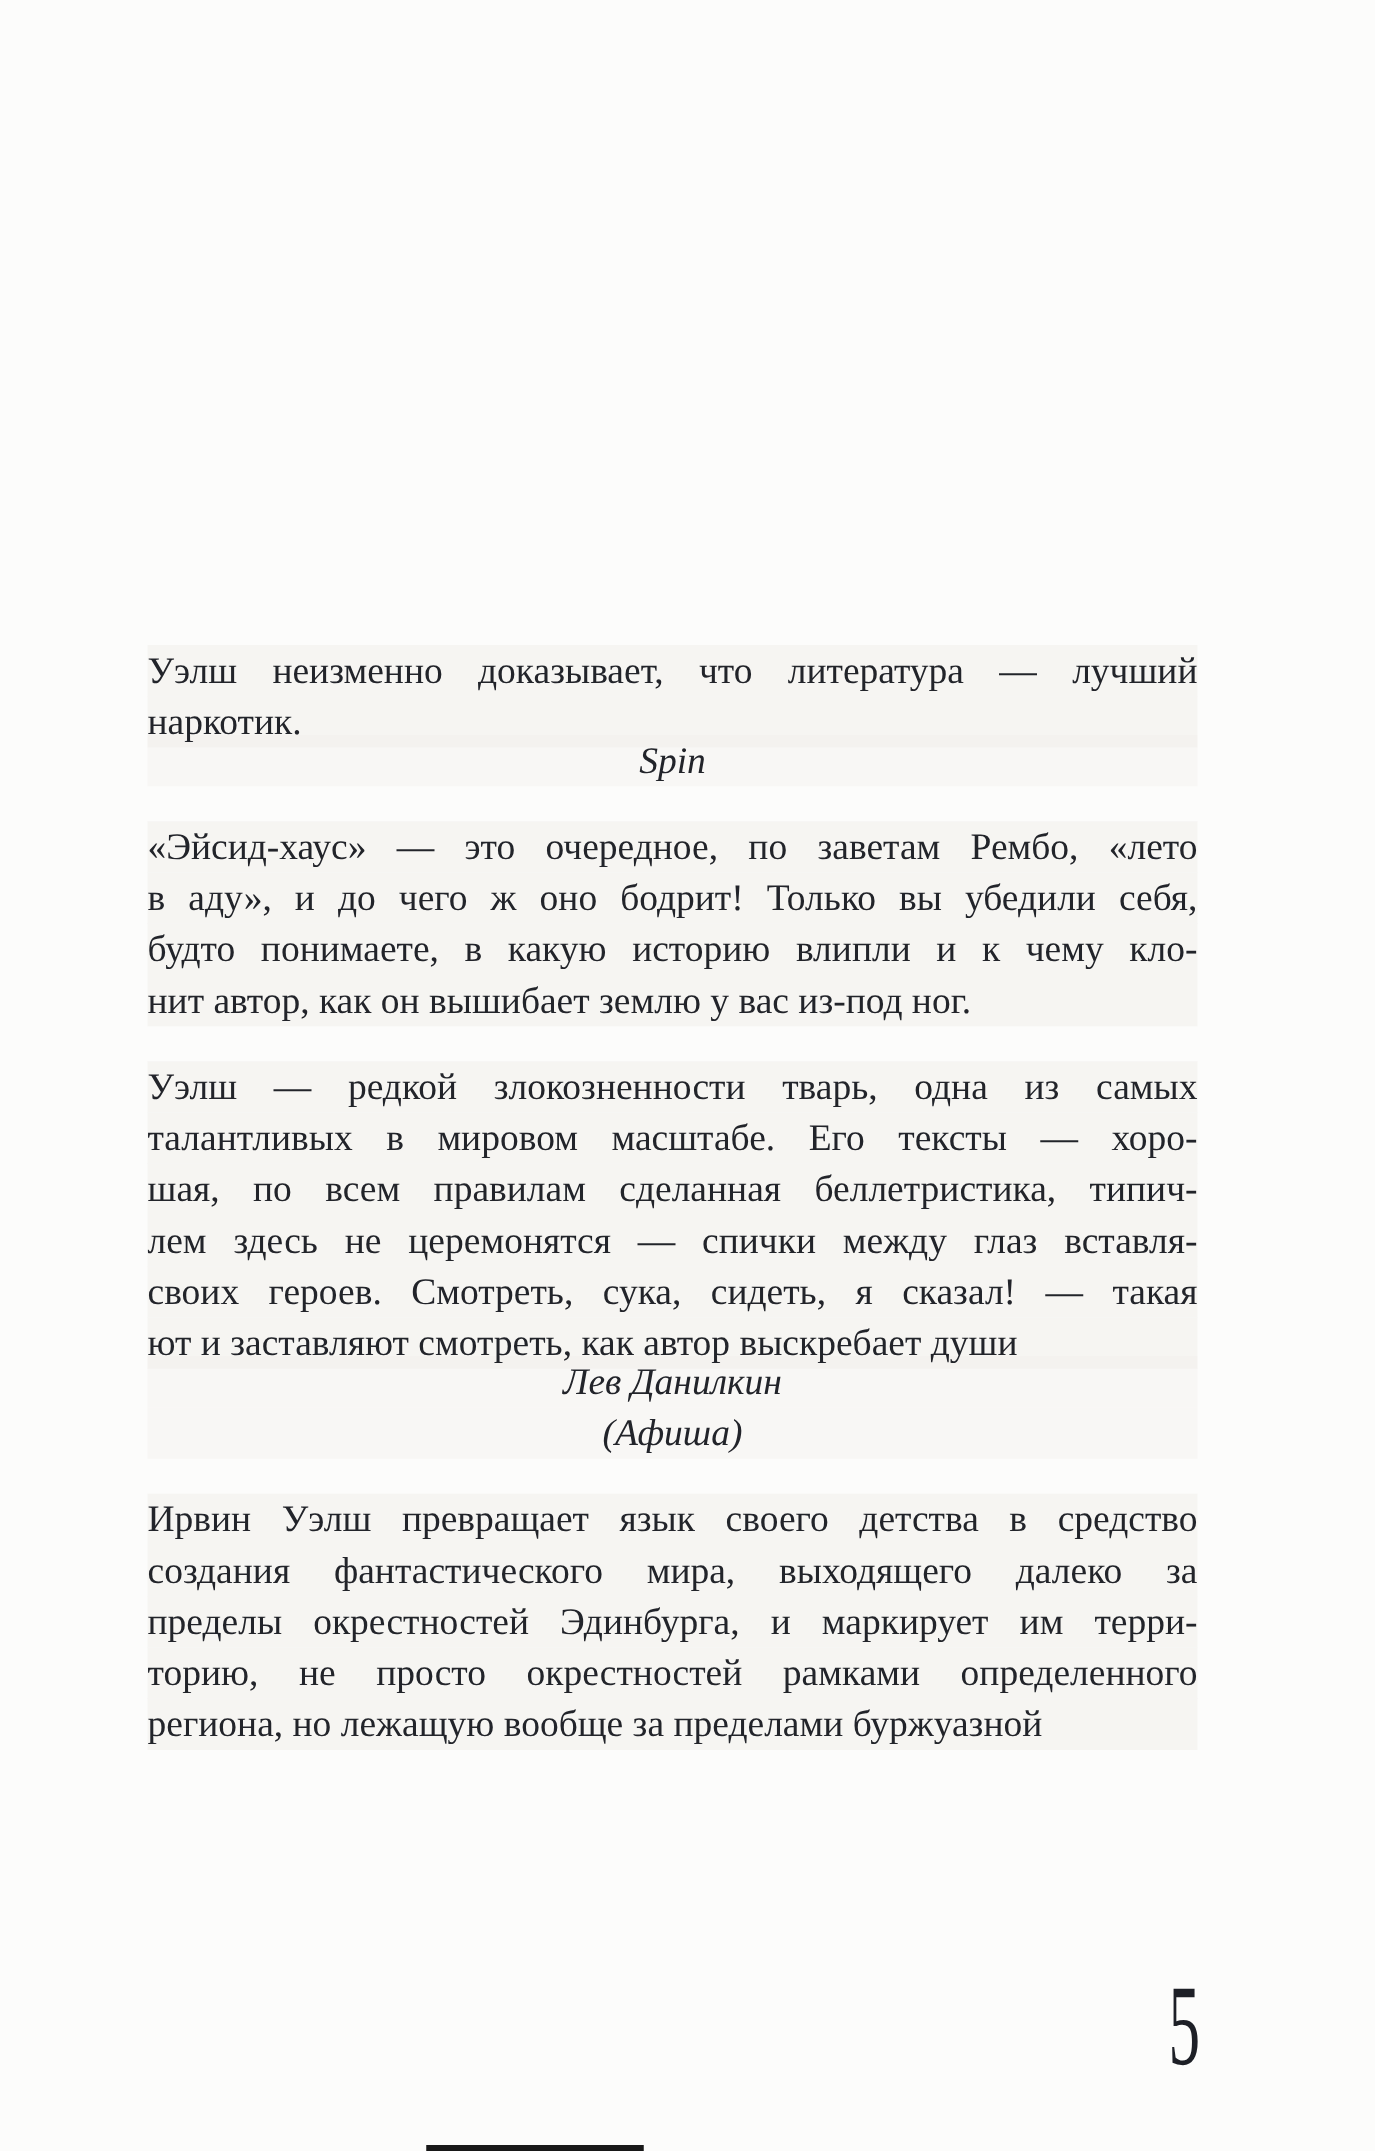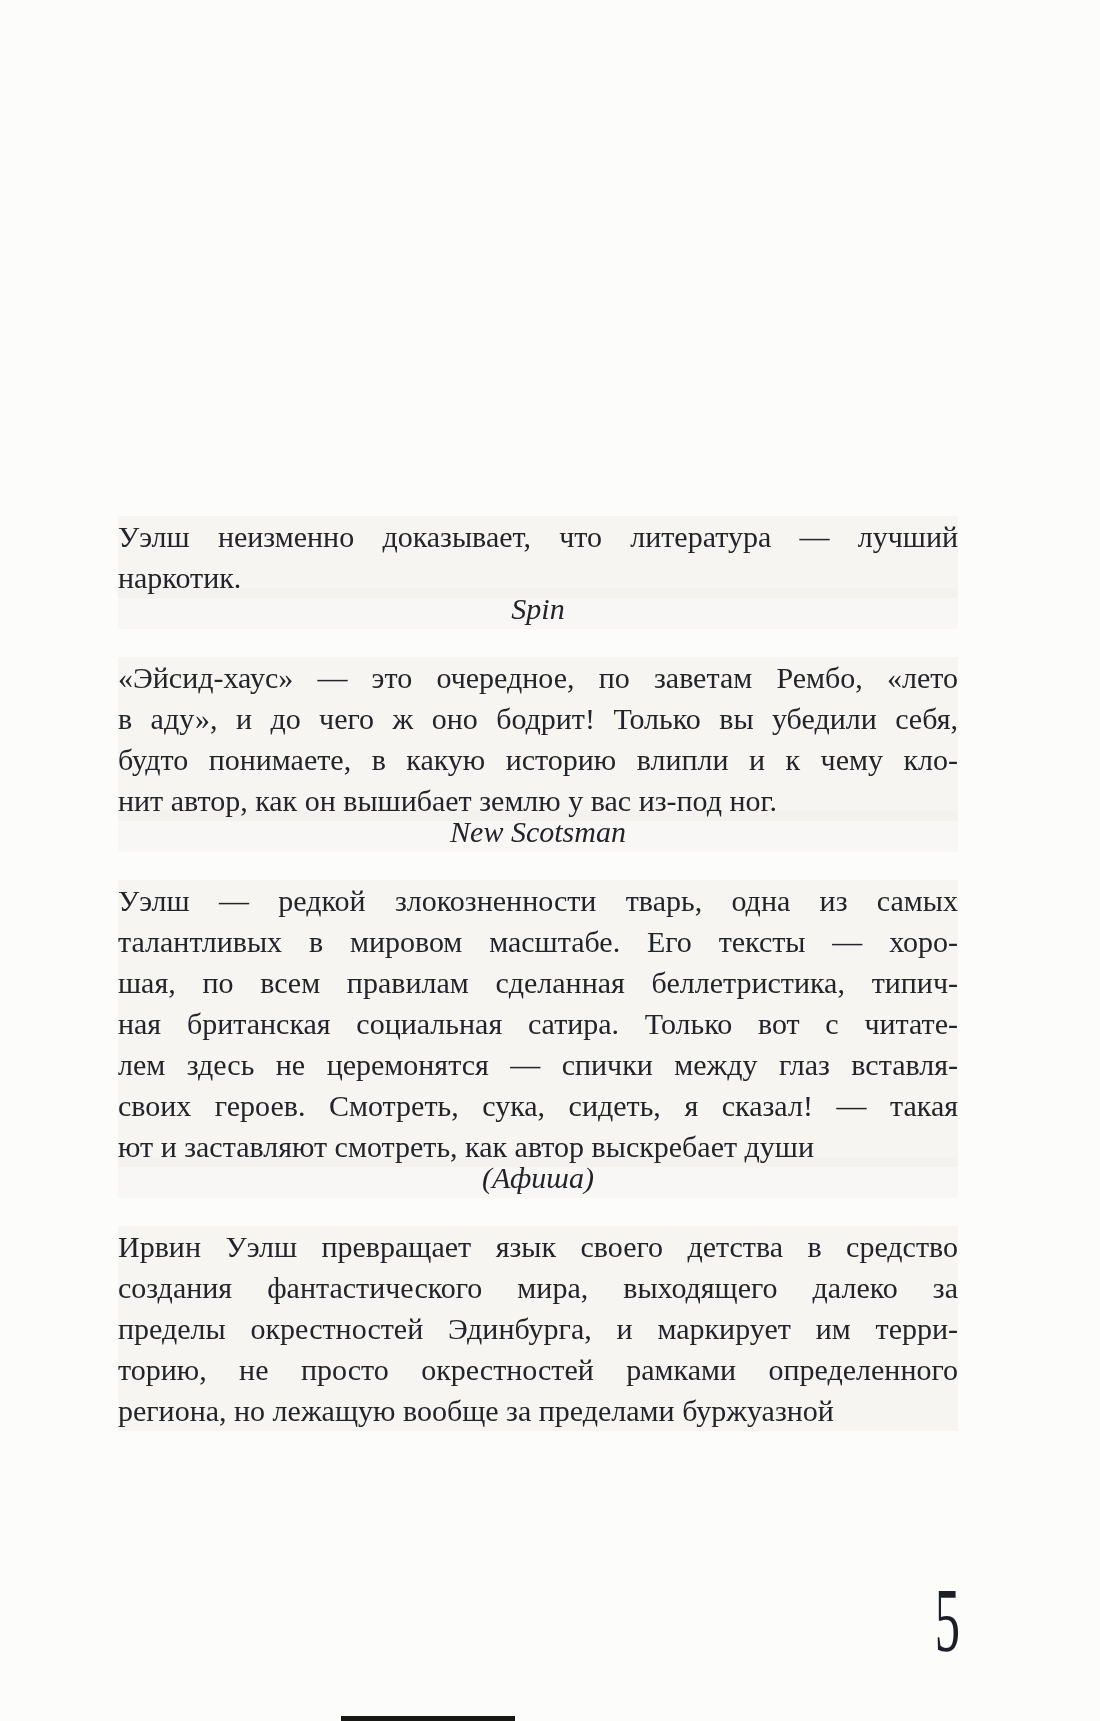--- a/index.html
+++ b/index.html
@@ -76,36 +76,33 @@
         </div>
     </section>
 
     <section class="quote">
       <div class="lines">
           <div class="line">«Эйсид-хаус» — это очередное, по заветам Рембо, «лето</div>
           <div class="line">в аду», и до чего ж оно бодрит! Только вы убедили себя,</div>
           <div class="line">будто понимаете, в какую историю влипли и к чему кло-</div>
           <div class="line">нит автор, как он вышибает землю у вас из-под ног.</div>
         </div>
-      <div class="attribution">
-          <div class="attr-line">New Scotsman</div>
-        </div>
     </section>
 
     <section class="quote">
       <div class="lines">
           <div class="line">Уэлш — редкой злокозненности тварь, одна из самых</div>
           <div class="line">талантливых в мировом масштабе. Его тексты — хоро-</div>
           <div class="line">шая, по всем правилам сделанная беллетристика, типич-</div>
-          <div class="line">ная британская социальная сатира. Только вот с читате-</div>
           <div class="line">лем здесь не церемонятся — спички между глаз вставля-</div>
           <div class="line">своих героев. Смотреть, сука, сидеть, я сказал! — такая</div>
           <div class="line">ют и заставляют смотреть, как автор выскребает души</div>
         </div>
       <div class="attribution">
+          <div class="attr-line">Лев Данилкин</div>
           <div class="attr-line">(Афиша)</div>
         </div>
     </section>
 
     <section class="quote">
       <div class="lines">
           <div class="line">Ирвин Уэлш превращает язык своего детства в средство</div>
           <div class="line">создания фантастического мира, выходящего далеко за</div>
           <div class="line">пределы окрестностей Эдинбурга, и маркирует им терри-</div>
           <div class="line">торию, не просто окрестностей рамками определенного</div>

